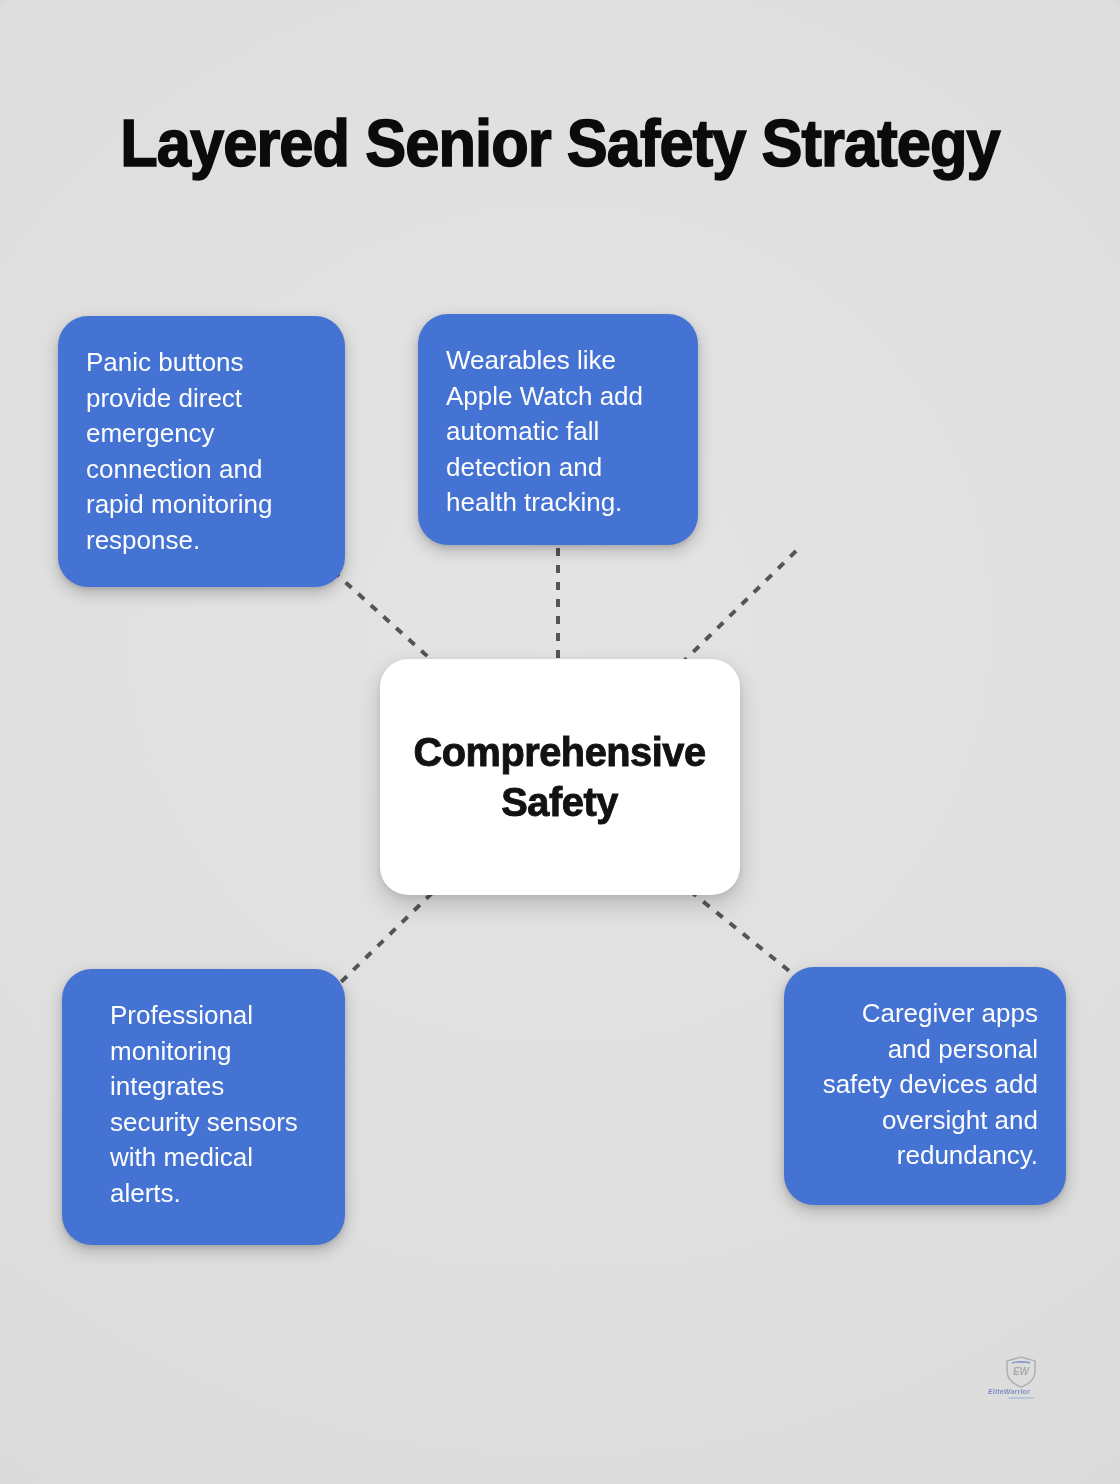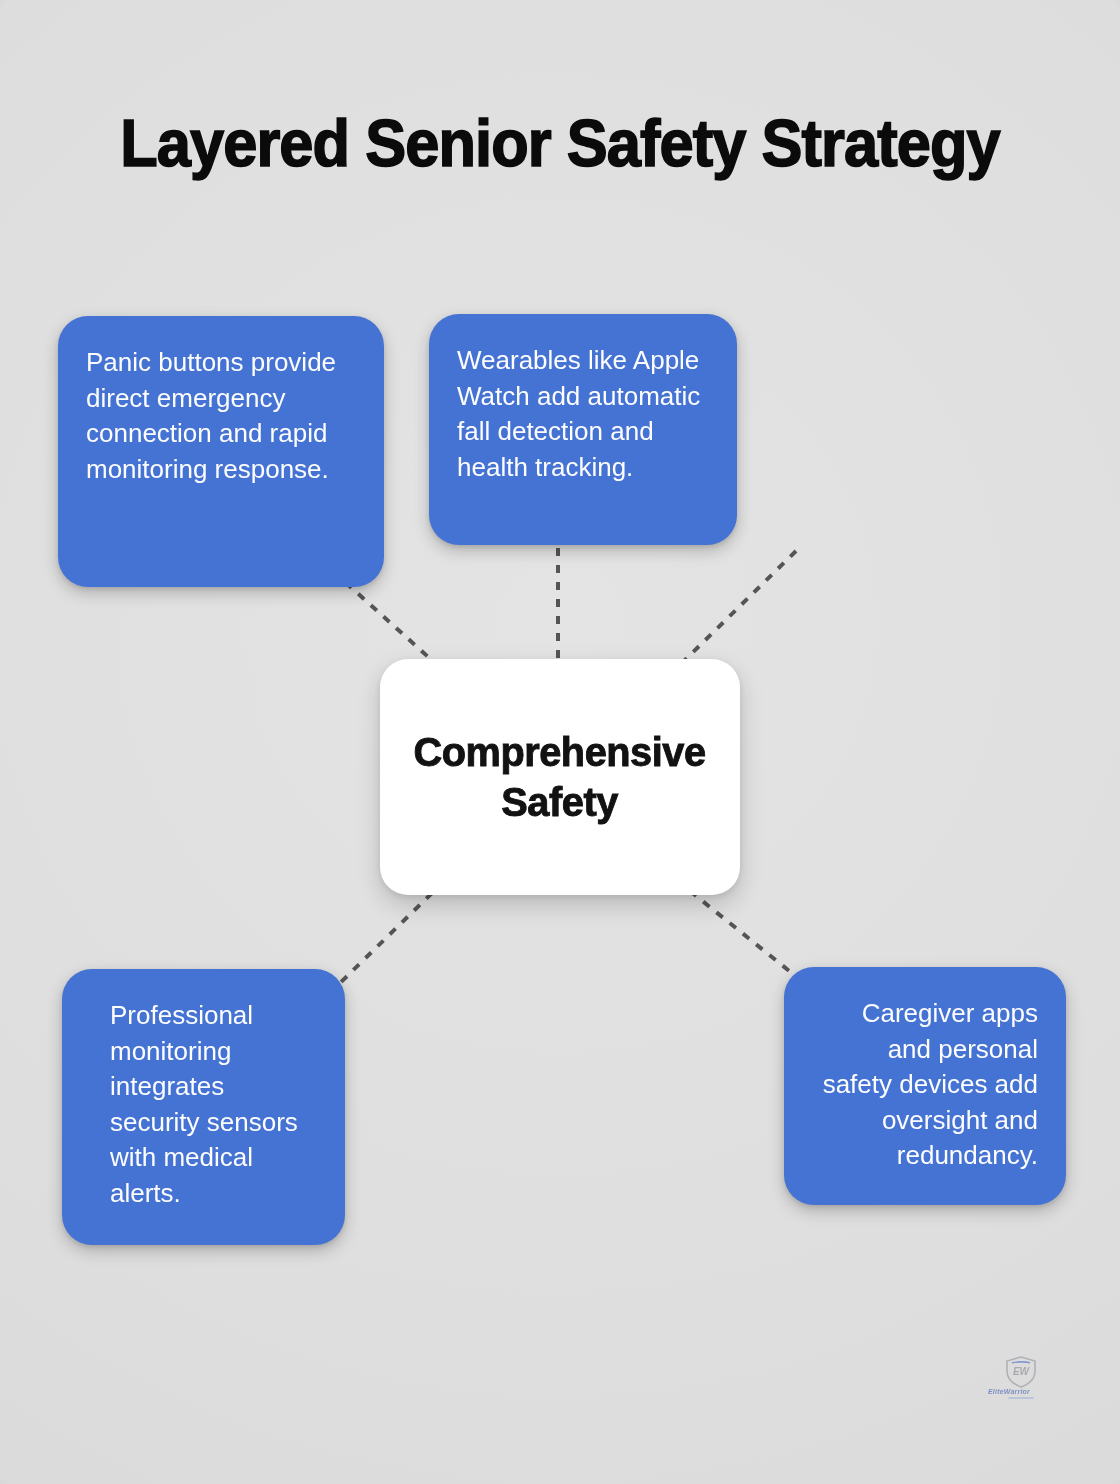--- a/index.html
+++ b/index.html
@@ -44,22 +44,22 @@
     position: absolute;
     box-sizing: border-box;
     background: #4573d3;
     border-radius: 30px;
     color: #fdfdfe;
     font-size: 26px;
     line-height: 1.37;
     padding: 29px 28px;
     box-shadow: 0 6px 16px rgba(0,0,0,0.22), 0 2px 4px rgba(0,0,0,0.10);
   }
-  .node-tl { left: 58px;  top: 316px; width: 326px; height: 271px; }
-  .node-tm { left: 418px; top: 314px; width: 308px; height: 231px; margin-left: 11px; }
+  .node-tl { left: 58px;  top: 316px; width: 287px; height: 271px; }
+  .node-tm { left: 418px; top: 314px; width: 280px; height: 231px; }
   .node-tr { left: 778px; top: 314px; width: 281px; height: 241px; }
   .node-bl { left: 62px;  top: 969px; width: 283px; height: 276px; padding-left: 48px; }
   .node-br { left: 784px; top: 967px; width: 282px; height: 238px; text-align: right; }
   .center-node {
     position: absolute;
     left: 380px;
     top: 659px;
     width: 360px;
     height: 236px;
     box-sizing: border-box;

